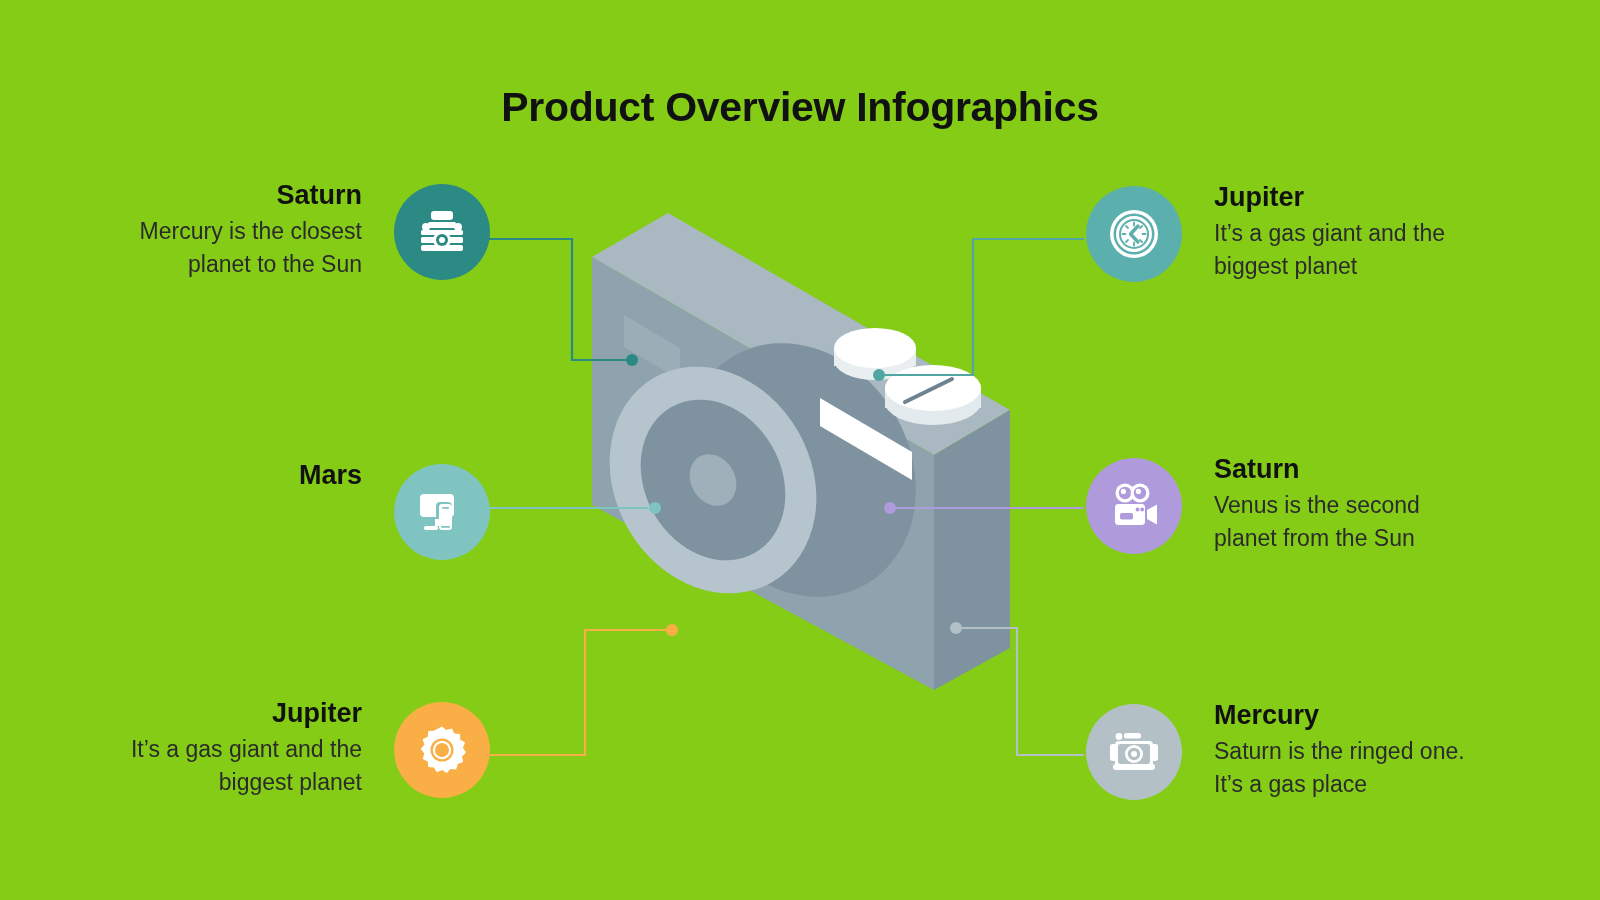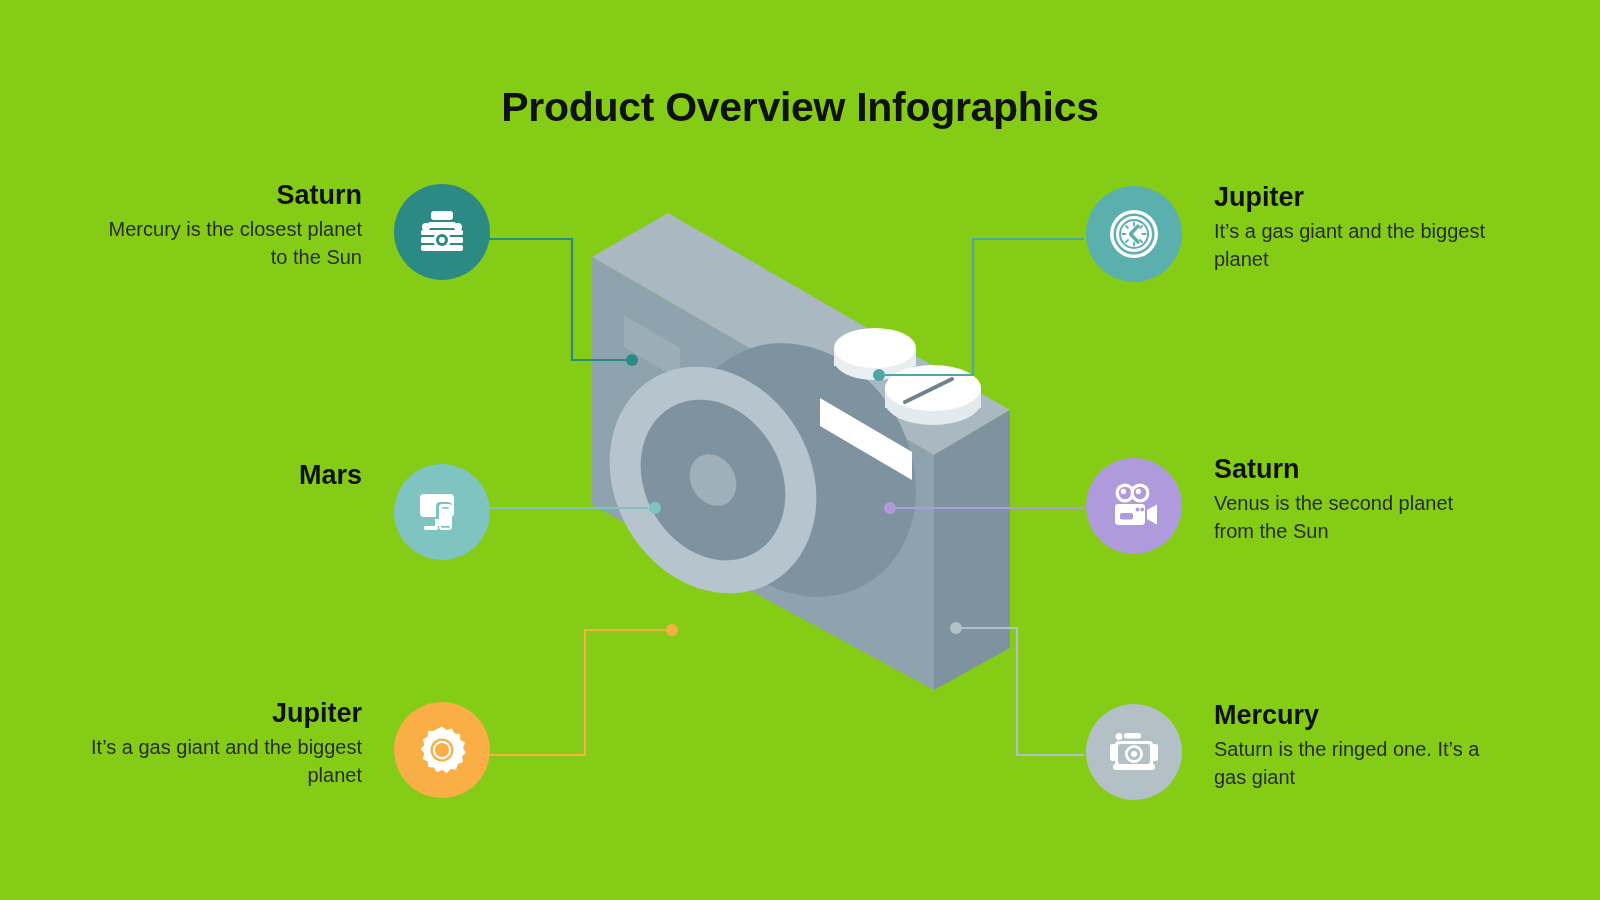--- a/index.html
+++ b/index.html
@@ -78,21 +78,21 @@
 
   .item-title {
     font-size: 27px;
     font-weight: bold;
     line-height: 1.18;
     color: #111111;
     margin-bottom: 3px;
     white-space: nowrap;
   }
   .item-desc {
-    font-size: 20px;
+    font-size: 23px;
     line-height: 1.42;
     color: #2b2b2b;
     max-width: 272px;
   }
 
   .badge {
     width: 96px;
     height: 96px;
     border-radius: 50%;
     flex: 0 0 96px;
@@ -310,17 +310,17 @@
           <rect x="44" y="20" width="8" height="17" rx="2.4" fill="#ffffff"></rect>
           <rect x="7" y="40" width="42" height="6" rx="2.4" fill="#ffffff"></rect>
           <circle cx="28" cy="30" r="9" fill="#ffffff"></circle>
           <circle cx="28" cy="30" r="6.2" fill="#B3C1C7"></circle>
           <circle cx="28" cy="30" r="3" fill="#ffffff"></circle>
         </svg>
       </span>
     </div>
     <div class="texts">
       <div class="item-title">Mercury</div>
-      <div class="item-desc">Saturn is the ringed one. It’s a gas giant</div>
+      <div class="item-desc">Saturn is the ringed one. It’s a gas place</div>
     </div>
   </div>
 
 </div>
 
 </body></html>

